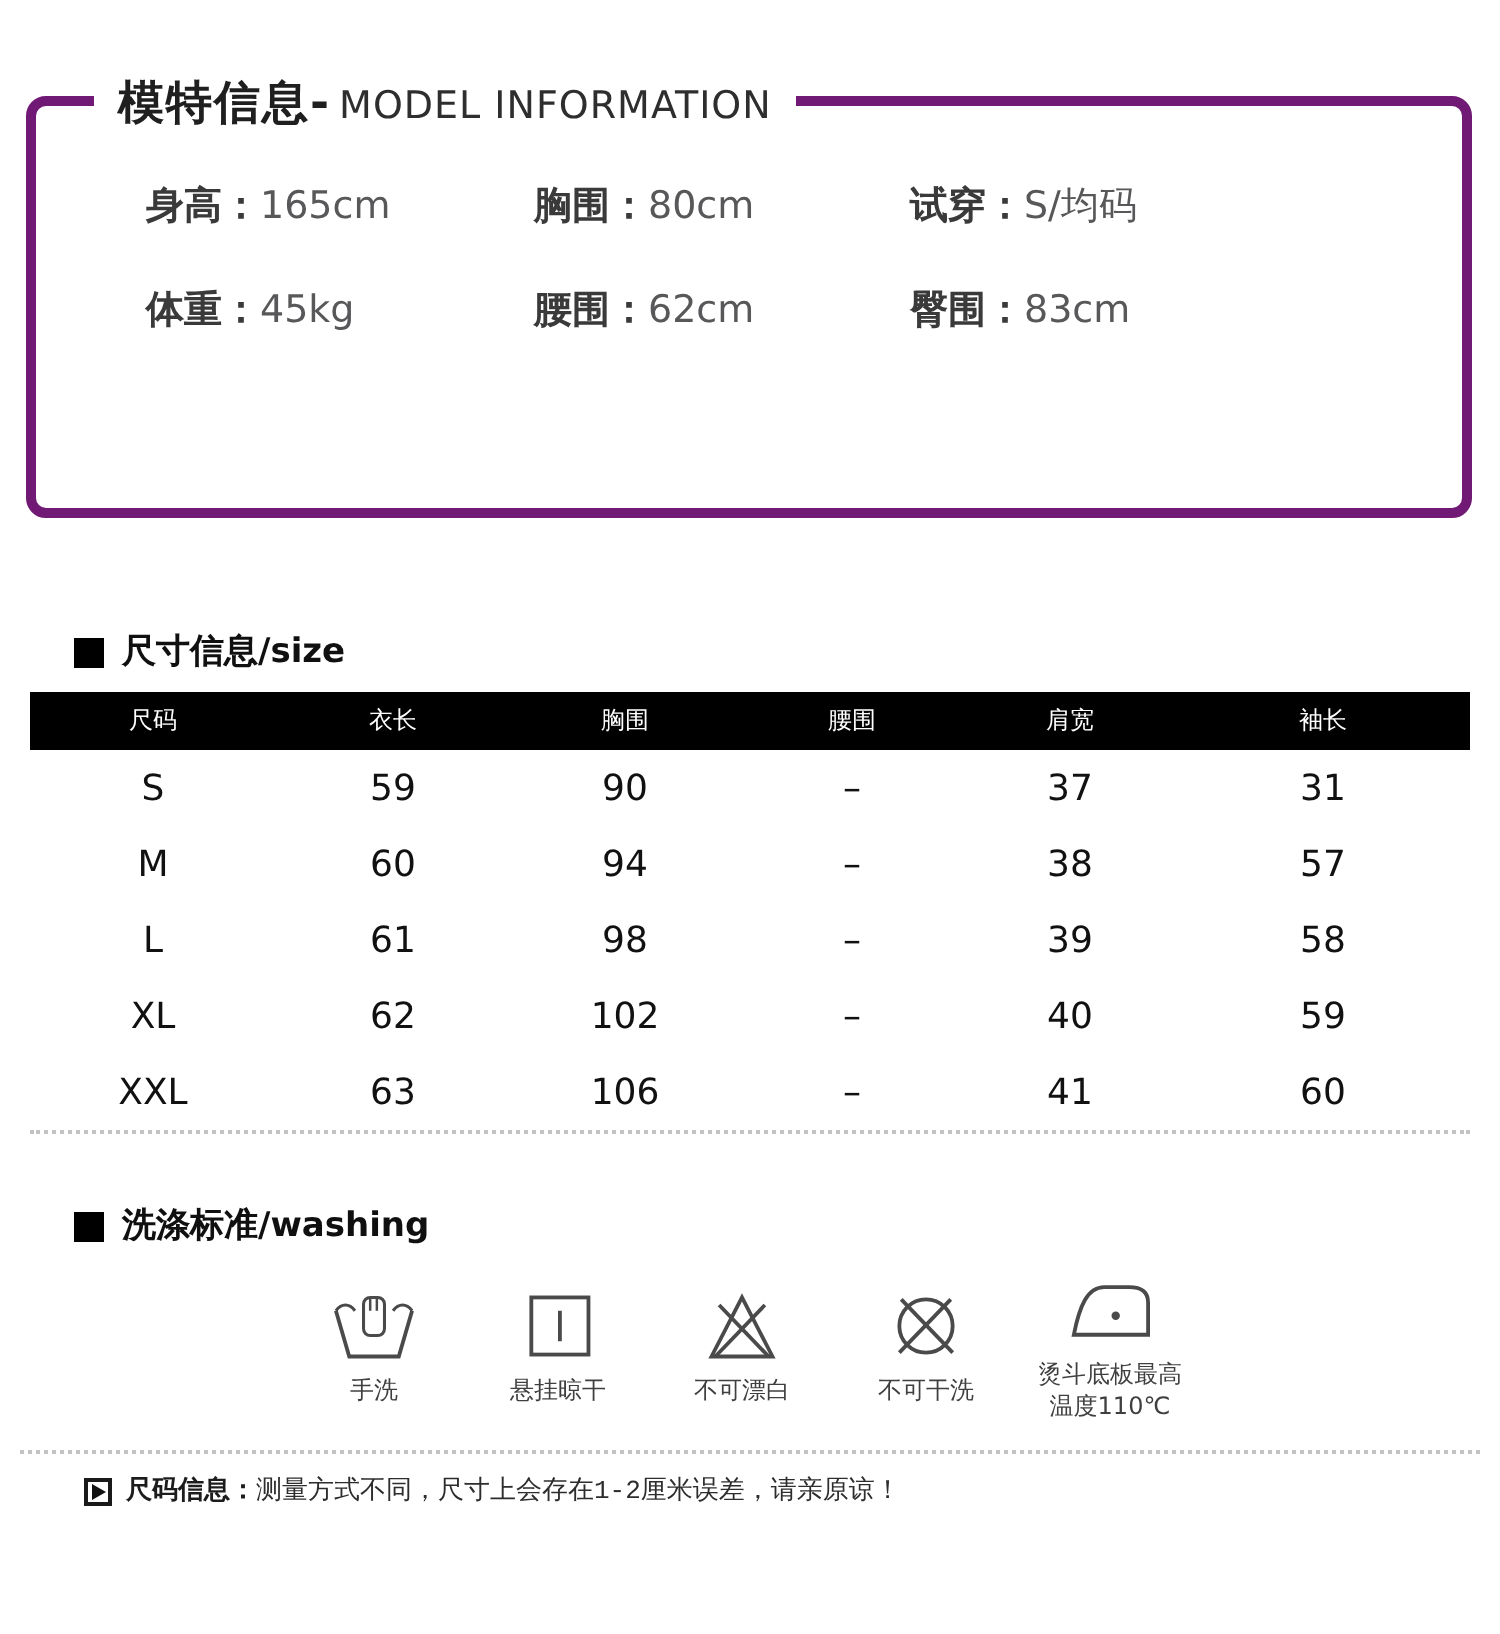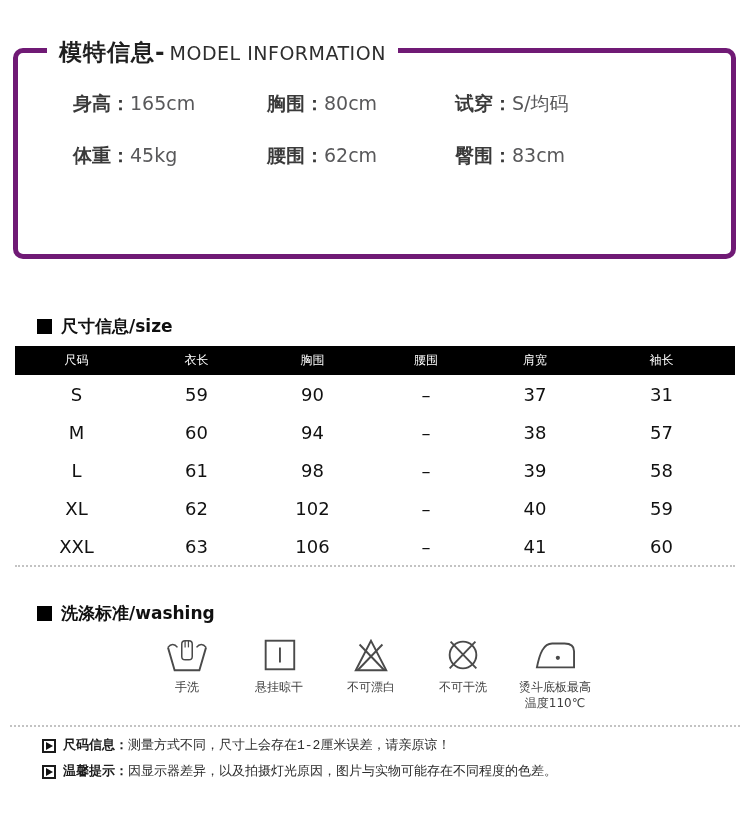--- a/index.html
+++ b/index.html
@@ -57,21 +57,21 @@
   .size-header {
     background:#000; color:#fff;
     height:29px; font-size:12px; font-weight:normal;
   }
   .size-row { height:38px; font-size:18px; color:#111; }
   .size-body { border-bottom:2px dotted #c3c3c3; }
 
   
   .washing-row {
     display:flex; gap:8px;
-    padding-left:145px; margin-top:12px;
+    padding-left:145px; margin-top:12px;align-items:center;
   }
   .washing-item {
     width:84px; display:flex; flex-direction:column; align-items:center;
   }
   .washing-item svg { height:40px; flex:none; }
   .washing-label {
     margin-top:5px; font-size:12px; color:#3f3f3f;
     text-align:center; line-height:1.3; max-width:78px;
   }
 
@@ -238,21 +238,15 @@
   </section>
 
   <div class="dotline"></div>
   <div class="notes">
     <div class="note-line">
       <span class="note-bullet">
           <span class="play-tri"></span>
         </span>
       <span><span class="note-label">尺码信息：</span><span>测量方式不同，尺寸上会存在1-2厘米误差，请亲原谅！</span></span>
     </div>
-    <div class="note-line">
-      <span class="note-bullet">
-          <span class="play-tri"></span>
-        </span>
-      <span><span class="note-label">温馨提示：</span><span>因显示器差异，以及拍摄灯光原因，图片与实物可能存在不同程度的色差。</span></span>
-    </div>
   </div>
 
 </div>
 
 </body></html>

